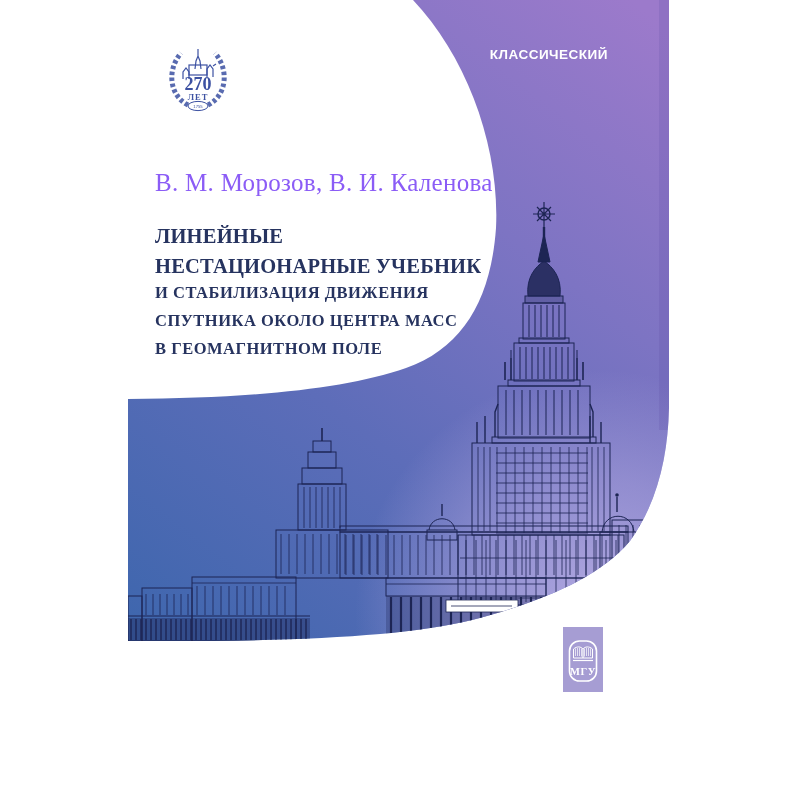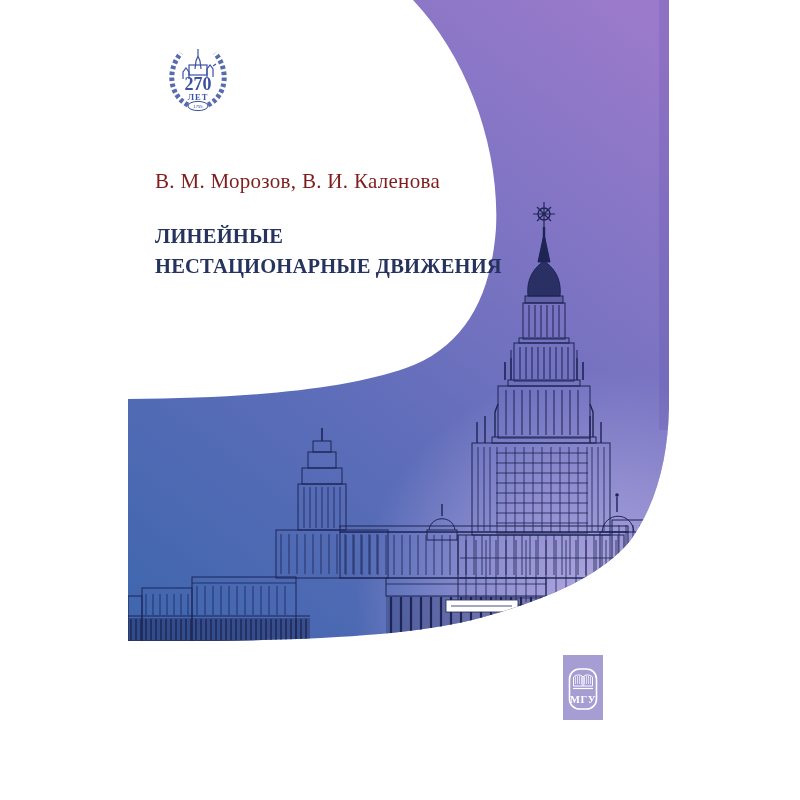--- a/index.html
+++ b/index.html
@@ -3,28 +3,28 @@
 <meta charset="utf-8">
 <style>
   html,body{margin:0;padding:0;background:#ffffff;}
   .stage{position:relative;width:800px;height:800px;background:#ffffff;overflow:hidden;
          font-family:"Liberation Serif",serif;}
   .stage svg{display:block;}
   .art{position:absolute;left:0;top:0;}
   .series{position:absolute;top:46px;right:192px;text-align:right;color:#ffffff;
           font-family:"Liberation Sans",sans-serif;font-weight:bold;font-size:13.5px;
           line-height:18px;letter-spacing:.5px;}
-  .authors{position:absolute;left:155px;top:169px;color:#7f1d1d;font-size:21px;
+  .authors{position:absolute;left:155px;top:169px;color:#8b5cf6;font-size:25px;
            letter-spacing:.3px;}
   .title{position:absolute;left:155px;top:221px;color:#26335f;font-weight:bold;
          font-size:20.5px;line-height:30px;letter-spacing:.2px;}
   .subtitle{position:absolute;left:155px;top:279px;color:#26335f;font-weight:600;
             font-size:16.5px;line-height:28px;letter-spacing:.5px;}
   .logo270{position:absolute;left:155px;top:39px;}
-  .mgu{position:absolute;left:563px;top:627px;margin-top:28px;}
+  .mgu{position:absolute;left:563px;top:627px;}
 </style>
 </head>
 <body>
 
 <div class="stage">
 
   <svg class="art" width="800" height="800" viewBox="0 0 800 800">
     <defs>
       <linearGradient id="bg" gradientUnits="userSpaceOnUse" x1="150" y1="660" x2="645" y2="10">
         <stop offset="0" stop-color="#3d66ad"></stop>
@@ -167,29 +167,35 @@
         </g>
       </g>
       <text x="43" y="51" text-anchor="middle" fill="#3c51a2" font-family="Liberation Serif, serif" font-size="18" font-weight="bold">270</text>
       <text x="43" y="61" text-anchor="middle" fill="#3c51a2" font-family="Liberation Serif, serif" font-size="8.5" font-weight="bold" letter-spacing="1">ЛЕТ</text>
       <ellipse cx="43" cy="67" rx="10" ry="4.6" fill="none" stroke="#3c51a2" stroke-width="1"></ellipse>
       <text x="43" y="69" text-anchor="middle" fill="#3c51a2" font-family="Liberation Sans, sans-serif" font-size="4.2">1755</text>
     </svg>
   </div>
 
   <div class="series">
+    <div>КЛАССИЧЕСКИЙ</div>
   </div>
 
   <div class="authors">В. М. Морозов, В. И. Каленова</div>
 
   <div class="title">
     <div>ЛИНЕЙНЫЕ</div>
-    <div>НЕСТАЦИОНАРНЫЕ ДВИЖЕНИЯ</div>
-  </div>
-
+    <div>НЕСТАЦИОНАРНЫЕ УЧЕБНИК</div>
+  </div>
+
+  <div class="subtitle">
+    <div>И СТАБИЛИЗАЦИЯ ДВИЖЕНИЯ</div>
+    <div>СПУТНИКА ОКОЛО ЦЕНТРА МАСС</div>
+    <div>В ГЕОМАГНИТНОМ ПОЛЕ</div>
+  </div>
 
   <div class="mgu">
     <svg width="40" height="65" viewBox="0 0 40 65">
       <rect x="0" y="0" width="40" height="65" fill="#a69dd3"></rect>
       <rect x="6.5" y="14" width="27" height="40" rx="10" fill="none" stroke="#ffffff" stroke-width="1.6"></rect>
       <g stroke="#ffffff" fill="none" stroke-width="1">
         <path d="M10.5,31 V22 C14,19 18,19.5 20,22 C22,19.5 26,19 29.5,22 V31 Z"></path>
         <path d="M20,22 V31" stroke-width="1.2"></path>
         <path d="M12.5,21.5 V29 M14.5,21 V29 M16.5,21 V29 M18.5,21.5 V29.5 M21.5,21.5 V29.5 M23.5,21 V29 M25.5,21 V29 M27.5,21.5 V29" stroke-width="0.7"></path>
         <path d="M10,33.5 H30" stroke-width="1.2"></path>

